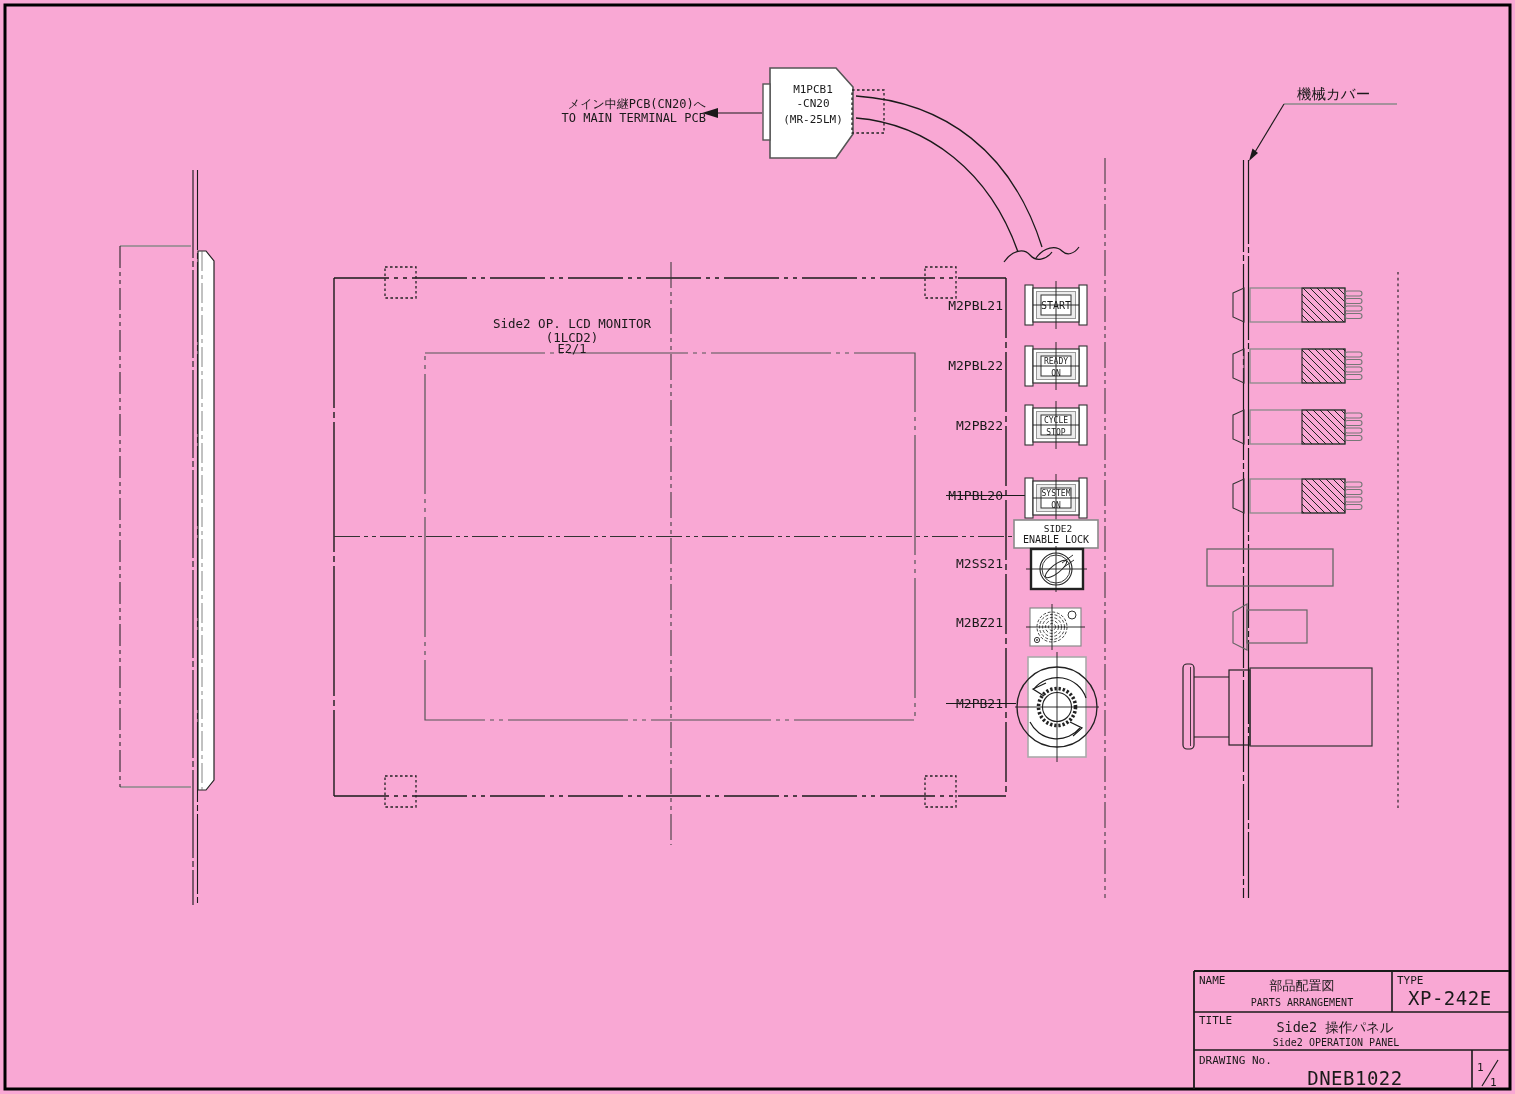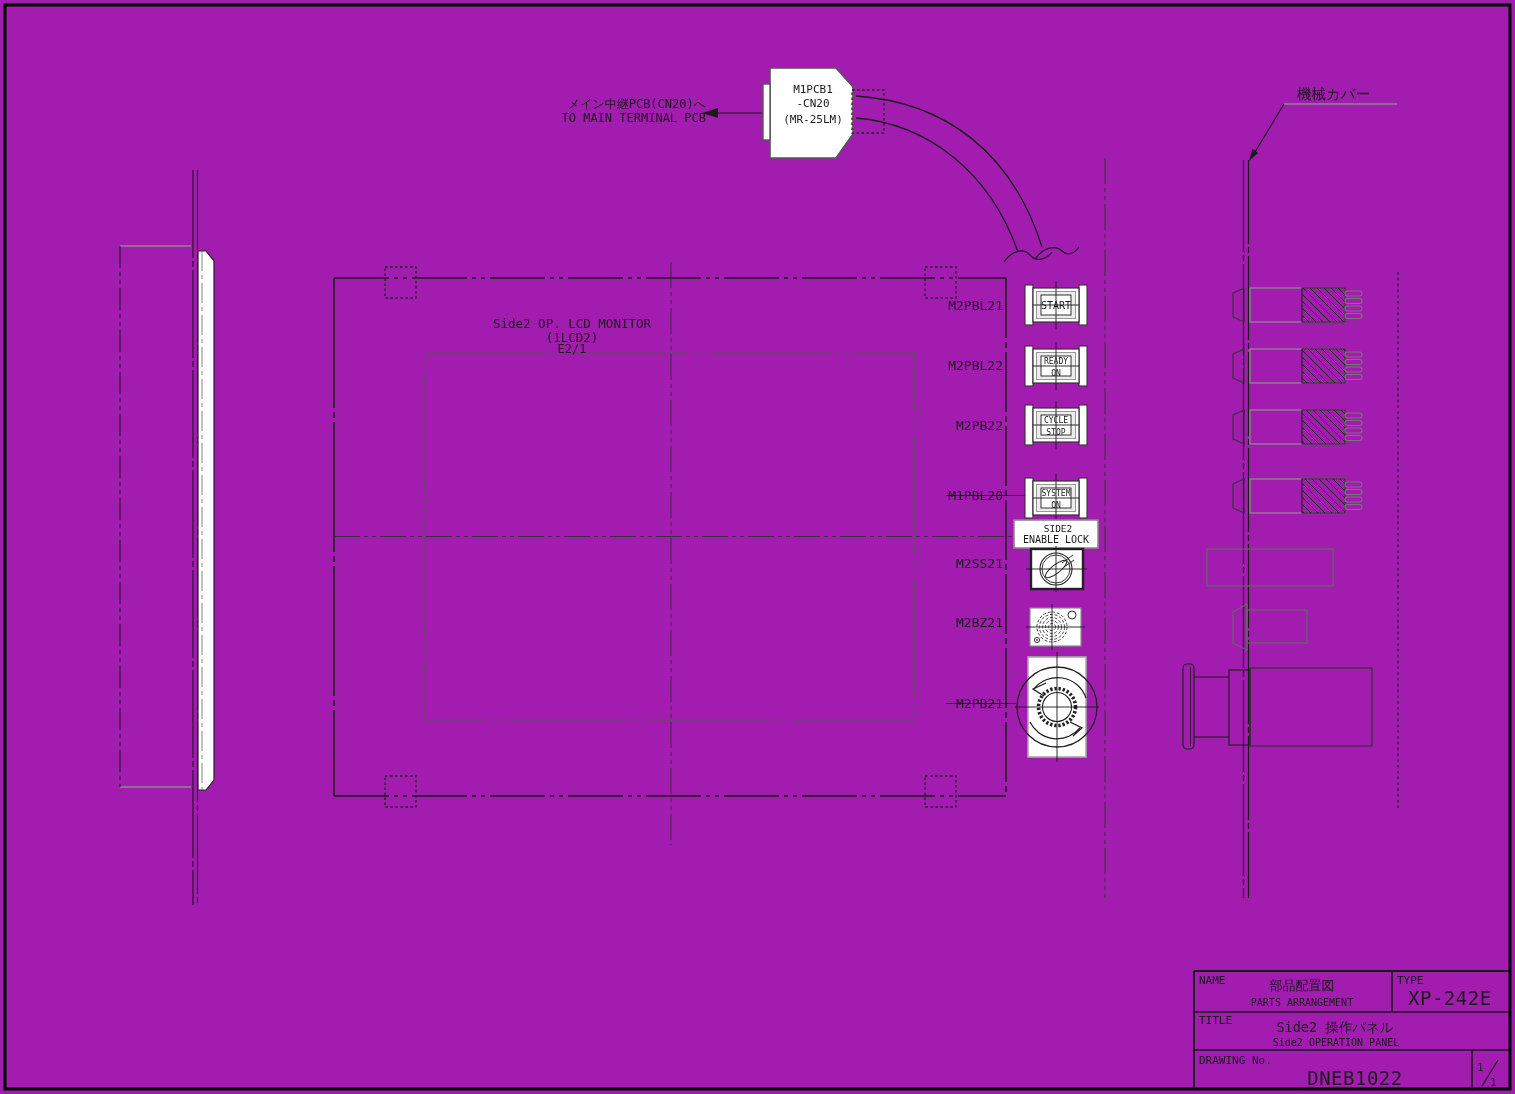--- a/index.html
+++ b/index.html
@@ -1,16 +1,16 @@
 <!DOCTYPE html>
 <html><head>
 <meta charset="utf-8">
 <style>
   html,body{margin:0;padding:0;background:#e8e8e8;}
-  .sheet{position:relative;width:1515px;height:1094px;background:#a21caf;overflow:hidden;}
+  .sheet{position:relative;width:1515px;height:1094px;background:#f9a8d4;overflow:hidden;}
   svg{position:absolute;left:0;top:0;}
   text{font-family:"DejaVu Sans Mono","DejaVu Sans",monospace;fill:#1a1a1a;}
   .f10{font-size:10px}.f8{font-size:8px}.f95{font-size:9.5px}.f11{font-size:11px}
   .f12{font-size:12px}.f125{font-size:12.5px}.f13{font-size:13px}.f135{font-size:13.5px}
   .f145{font-size:14.5px}.f19{font-size:19px;letter-spacing:.5px}
   .mid{text-anchor:middle}.end{text-anchor:end}
   .ln{stroke:#1a1a1a;fill:none}
   .gray{stroke:#8a8a8a;fill:none}
   .phantom{stroke:#333;fill:none;stroke-dasharray:26 4 4 4 4 4;stroke-width:1}
   .dotted{stroke:#222;fill:none;stroke-dasharray:2.6 2.4;stroke-width:1.3}

